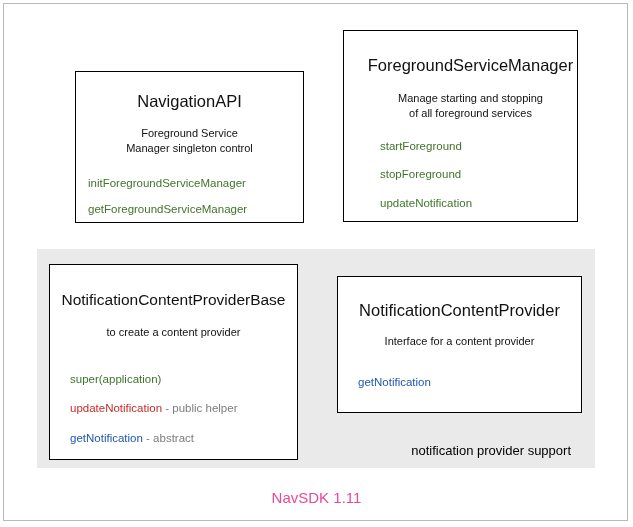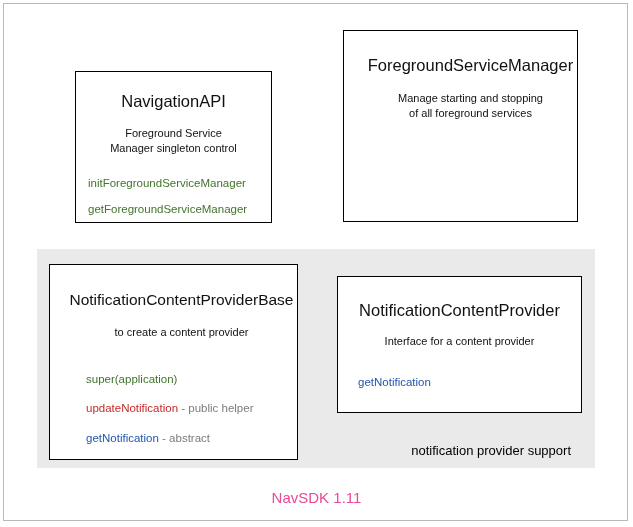--- a/index.html
+++ b/index.html
@@ -86,21 +86,21 @@
   }
 
   .member-suffix {
     color: #7c7c7c;
   }
 
   
   #box-navigation-api {
     left: 75px;
     top: 71px;
-    width: 197px;
+    width: 229px;
     height: 152px;
   }
   #box-navigation-api .class-title { margin-top: 20px; }
   #box-navigation-api .class-desc  { margin-top: 15px; }
   #box-navigation-api .member-list { margin-top: 22px; padding-left: 12px; }
   #box-navigation-api .member + .member { margin-top: 15px; }
 
   #box-foreground-service-manager {
     left: 343px;
     top: 30px;
@@ -111,21 +111,20 @@
   #box-foreground-service-manager .class-title { margin-top: 25px; }
   #box-foreground-service-manager .class-desc  { margin-top: 16px; }
   #box-foreground-service-manager .member-list { margin-top: 20px; padding-left: 16px; }
   #box-foreground-service-manager .member + .member { margin-top: 17px; }
 
   #box-notification-content-provider-base {
     left: 49px;
     top: 264px;
     width: 249px;
     height: 196px;
-    padding-left: 16px;
   }
   #box-notification-content-provider-base .class-title { margin-top: 26px; font-size: 15.5px; }
   #box-notification-content-provider-base .class-desc  { margin-top: 16px; }
   #box-notification-content-provider-base .member-list { margin-top: 34px; padding-left: 20px; }
   #box-notification-content-provider-base .member + .member { margin-top: 18px; }
 
   #box-notification-content-provider {
     left: 337px;
     top: 276px;
     width: 245px;
@@ -172,20 +171,31 @@
       </div>
     </div>
   </div>
 
   <div class="class-box" id="box-foreground-service-manager">
     <div class="class-title">ForegroundServiceManager</div>
     <div class="class-desc">
       <div>Manage starting and stopping</div>
       <div>of all foreground services</div>
     </div>
+    <div class="member-list">
+      <div class="member">
+        <span style="color: rgb(65, 116, 44);">startForeground</span>
+      </div>
+      <div class="member">
+        <span style="color: rgb(65, 116, 44);">stopForeground</span>
+      </div>
+      <div class="member">
+        <span style="color: rgb(65, 116, 44);">updateNotification</span>
+      </div>
+    </div>
   </div>
 
   <div class="class-box" id="box-notification-content-provider-base">
     <div class="class-title">NotificationContentProviderBase</div>
     <div class="class-desc">
       <div>to create a content provider</div>
     </div>
     <div class="member-list">
       <div class="member">
         <span style="color: rgb(65, 116, 44);">super(application)</span><span class="member-suffix" style="color: rgb(124, 124, 124);"></span>

